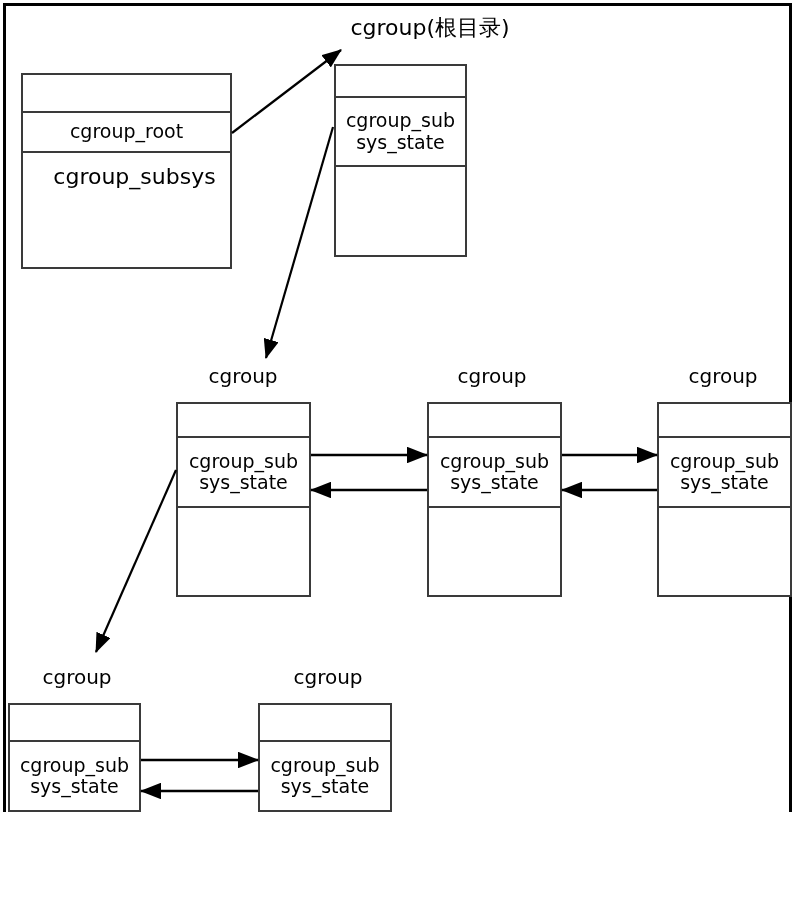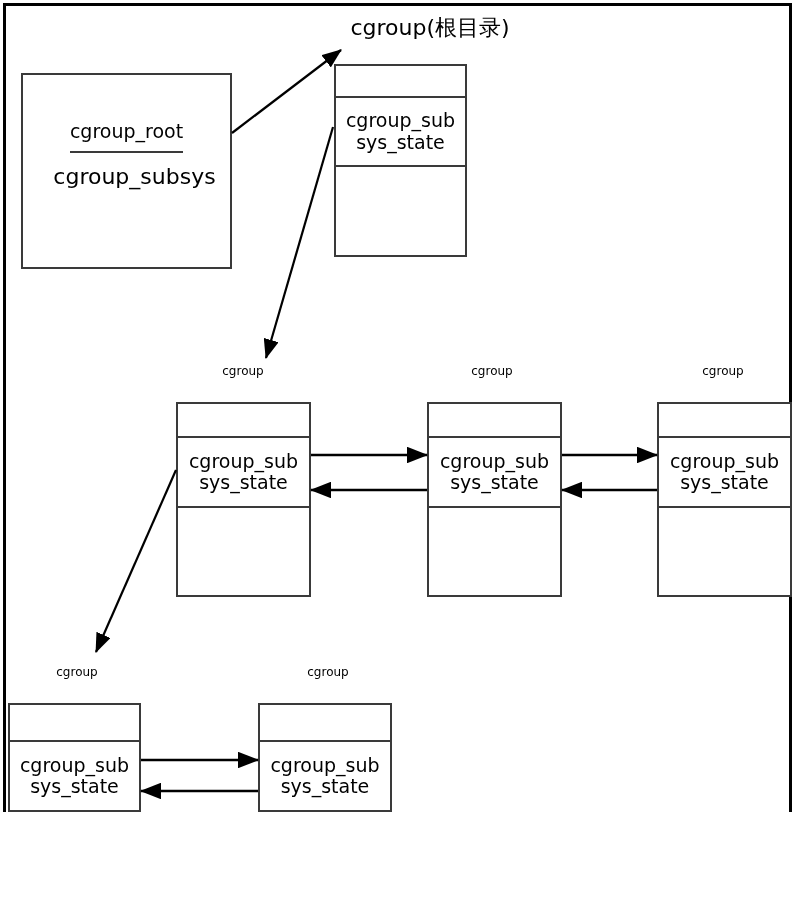--- a/index.html
+++ b/index.html
@@ -55,21 +55,21 @@
   }
   .t-mid {
     font-size: 19px;
   }
   .t-big {
     font-size: 22px;
     margin-left: 16px;
   }
   .caption {
     position: absolute;
-    font-size: 12px;
+    font-size: 20px;
     color: #000000;
     white-space: nowrap;
     text-align: center;
     transform: translateX(-50%);
   }
   .title-cap {
     position: absolute;
     font-size: 22px;
     color: #000000;
     white-space: nowrap;
@@ -87,21 +87,21 @@
 </style>
 </head>
 <body>
 
 <div id="canvas">
 
   <div class="outer-frame"></div>
 
   <div class="title-cap" style="left:430px; top:13px;">cgroup(根目录)</div>
 
-  <div class="node-box" style="left:21px; top:73px; width:211px; height:196px;align-items:center;">
+  <div class="node-box" style="left:21px; top:73px; width:211px; height:196px;">
     <div class="cell empty div-bottom" style="height:38px;"></div>
     <div class="cell t-mid div-bottom" style="height:40px;">cgroup_root</div>
     <div class="cell t-big" style="height:48px;">cgroup_subsys</div>
     <div class="cell empty" style="flex:1;"></div>
   </div>
 
   <div class="node-box" style="left:334px; top:64px; width:133px; height:193px;">
     <div class="cell empty div-bottom" style="height:32px;"></div>
     <div class="cell t-small div-bottom" style="height:69px;">cgroup_sub
 sys_state</div>

